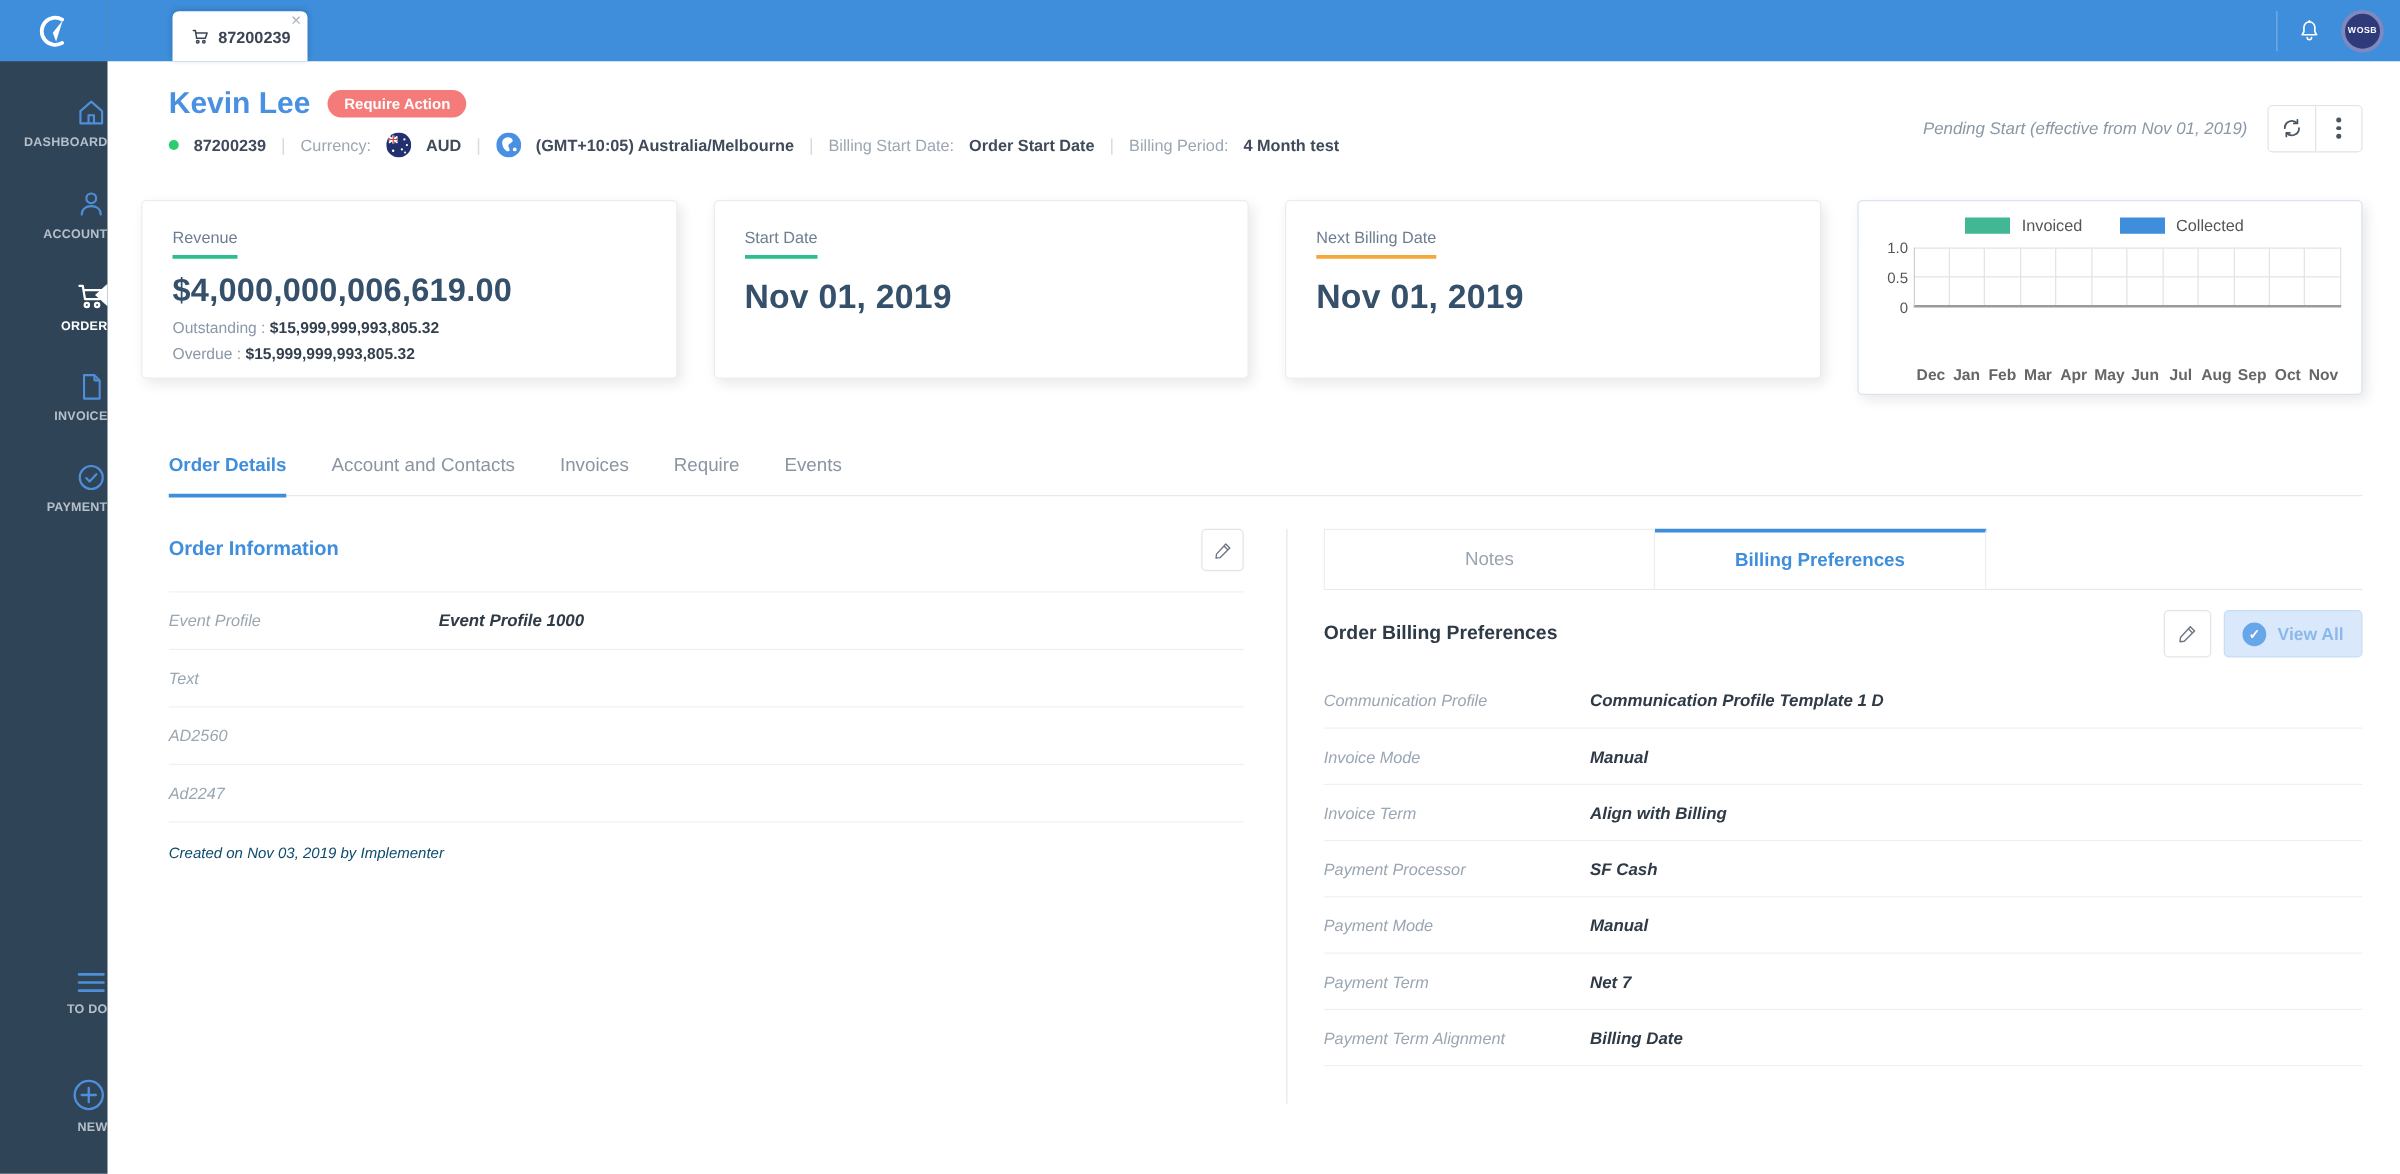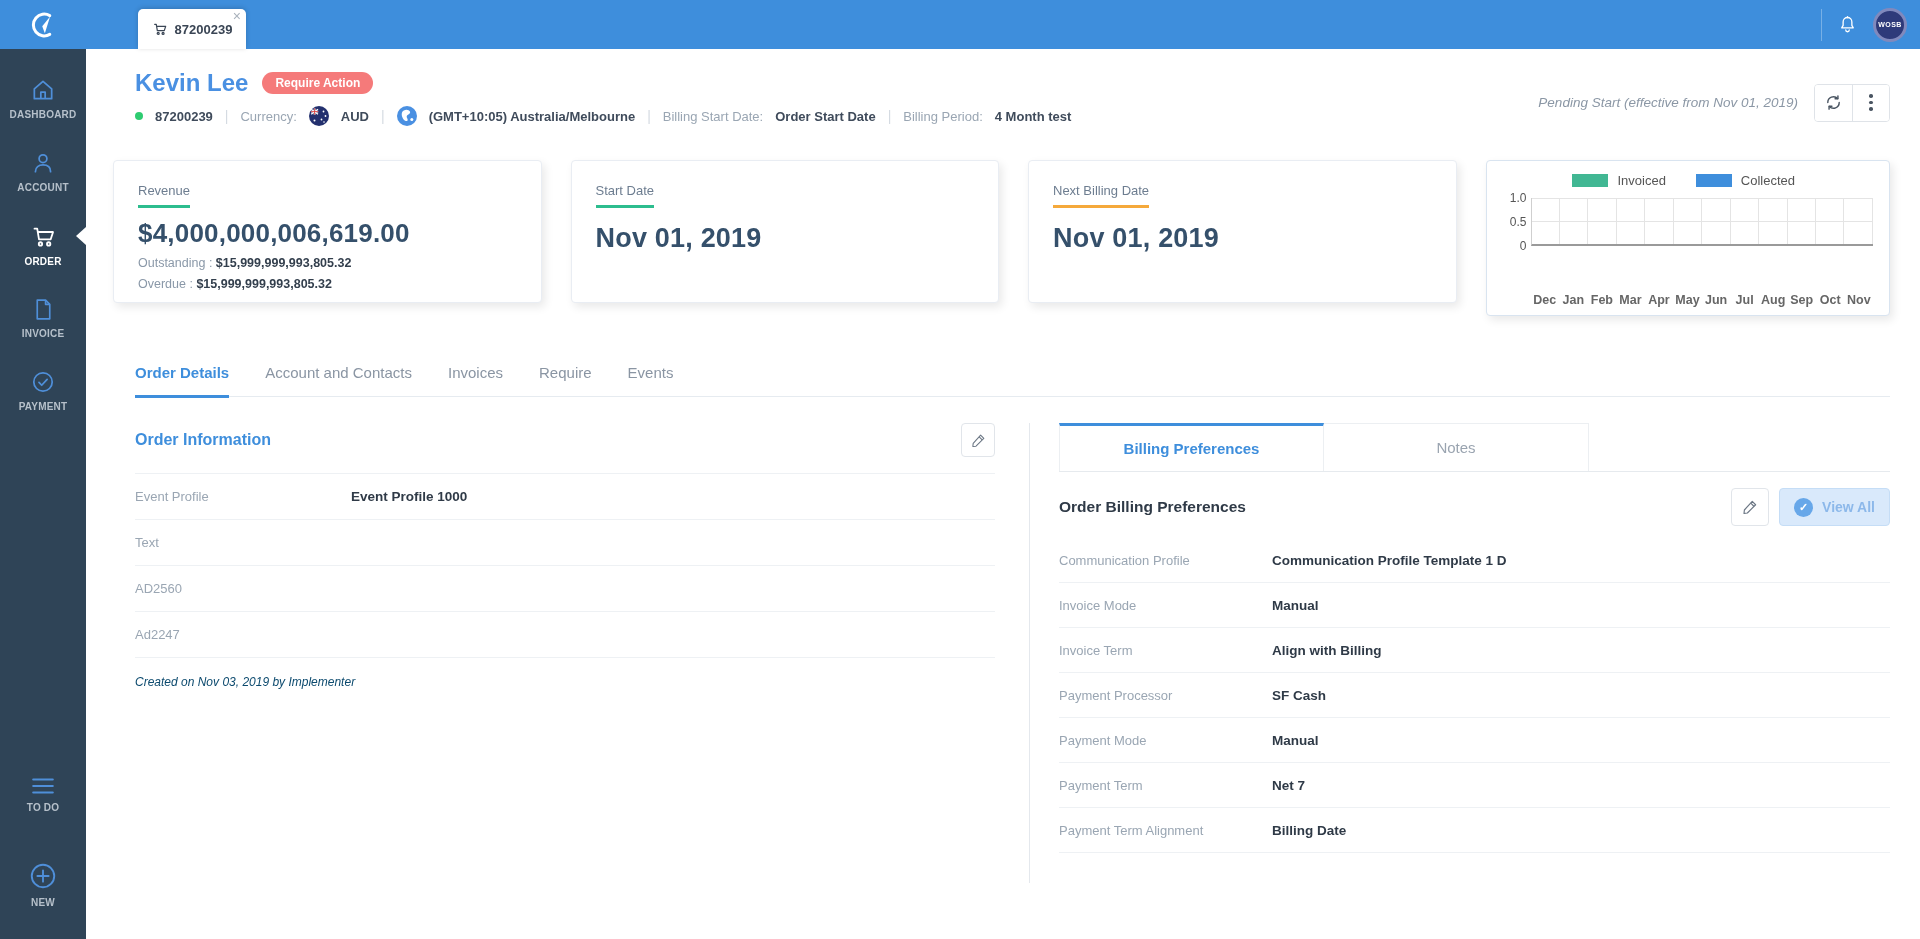--- a/index.html
+++ b/index.html
@@ -3,21 +3,21 @@
 <meta charset="utf-8">
 <style>
   * { margin:0; padding:0; box-sizing:border-box; }
   html,body { width:1920px; height:939px; overflow:hidden; background:#fff;
     font-family:"Liberation Sans", sans-serif; color:#3f4b5b; }
 
   
   .sidebar { position:absolute; left:0; top:0; width:86px; height:939px; background:#2f4457; z-index:5; }
   .logo-box { height:49px; background:#3e8edc; display:flex; align-items:center; justify-content:center; cursor:pointer; }
   .nav { margin-top:13px; display:flex; flex-direction:column; }
-  .nav-item { position:relative; height:73px; display:flex; flex-direction:column; align-items:center; justify-content:center; gap:6px; color:#4f8fd9; cursor:pointer; }
+  .nav-item { position:relative; height:73px; display:flex; flex-direction:column; align-items:flex-end; justify-content:center; gap:6px; color:#4f8fd9; cursor:pointer; }
   .nav-label { font-size:10px; font-weight:700; color:#b6c0ca; letter-spacing:.2px; }
   .nav-item.active { color:#fff; }
   .nav-item.active .nav-label { color:#fff; }
   .nav-item.active::after { content:""; position:absolute; right:0; top:19px; border:9px solid transparent; border-right:10px solid #fff; }
   .sidebar-bottom { position:absolute; bottom:24px; left:0; right:0; display:flex; flex-direction:column; gap:28px; }
   .sidebar-bottom .nav-item { height:62px; }
 
   
   .topbar { position:absolute; left:86px; top:0; right:0; height:49px; background:#3e8edc; z-index:4; }
   .order-tab { position:absolute; left:52px; bottom:0; width:108px; height:40px; background:#fff; border-radius:5px 5px 0 0;
@@ -91,21 +91,21 @@
   .left-panel { width:860px; }
   .divider-v { width:1px; background:#e4e8ed; margin:0 29px 0 34px; }
   .right-panel { flex:1; }
 
   .panel-head { display:flex; justify-content:space-between; align-items:center; padding-bottom:16px; }
   .panel-title { font-size:16px; font-weight:600; color:#3e8edc; }
   .icon-btn-sq { width:34px; height:34px; border:1px solid #e1e5ea; border-radius:4px; background:#fff;
     display:flex; align-items:center; justify-content:center; cursor:pointer; }
 
   .field-rows.topline { border-top:1px solid #eef1f4; }
-  .field-row { display:flex; align-items:center; height:46px; border-bottom:1px solid #eef1f4; font-size:13px; }
+  .field-row { display:flex; align-items:center; height:46px; border-bottom:1px solid #eef1f4; font-size:13px;font-style:italic; }
   .right-panel .field-row { height:45px; }
   .field-label { width:216px; flex:none; color:#9aa6b3; }
   .right-panel .field-label { width:213px; }
   .field-value { color:#2f3a47; font-weight:600; font-size:13.5px; }
   .created-note { margin-top:17px; font-style:italic; font-size:12px; color:#0c4a6e; }
 
   .bp-tabs { display:flex; border-bottom:1px solid #e6eaee; }
   .bp-tab { width:265px; height:48px; display:flex; align-items:center; justify-content:center;
     font-size:15px; color:#9aa4b0; background:#fff; border:1px solid #eceff2; border-bottom:none; cursor:pointer; }
   .bp-tab.active { color:#3e8edc; font-weight:600; border-top:3px solid #3e8edc; }
@@ -412,22 +412,22 @@
           <span class="field-value"></span>
         </div>
       </div>
       <div class="created-note">Created on Nov 03, 2019 by Implementer</div>
     </div>
 
     <div class="divider-v"></div>
 
     <div class="right-panel">
       <div class="bp-tabs">
+        <span class="bp-tab">Notes</span>
         <span class="bp-tab active">Billing Preferences</span>
-        <span class="bp-tab">Notes</span>
       </div>
       <div class="bp-head">
         <span class="bp-title">Order Billing Preferences</span>
         <span class="bp-actions">
           <span class="icon-btn-sq">
             <span>
               <svg width="18" height="18" viewBox="0 0 24 24" fill="none" stroke="#6b7684" stroke-width="1.5" stroke-linejoin="round">
                 <path d="M15 4.5 l4.5 4.5 L8.5 20 4 20.5 4.5 16 Z"></path>
                   <path d="M13 6.8 l4.2 4.2"></path>
               </svg>

